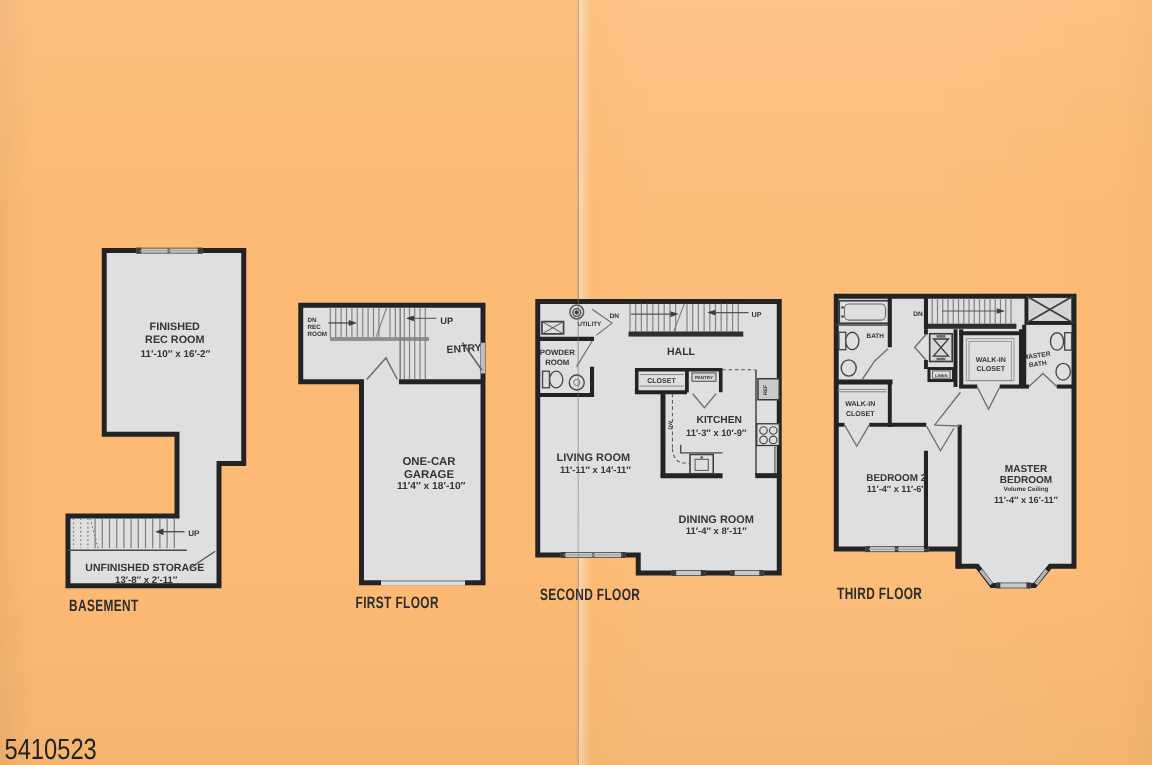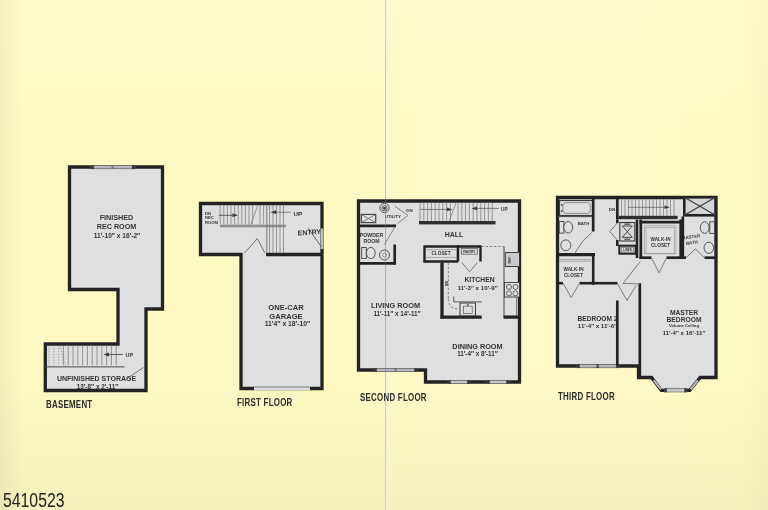--- a/index.html
+++ b/index.html
@@ -1,16 +1,16 @@
 <!DOCTYPE html>
 <html><head>
 <meta charset="utf-8">
 <style>
   html,body{margin:0;padding:0;}
-  #page{position:relative;width:768px;height:510px;background:#fef9c3;overflow:hidden;
+  #page{position:relative;width:768px;height:510px;background:#fdba74;overflow:hidden;
         font-family:"Liberation Sans",sans-serif;}
   .ov{position:absolute;left:0;top:0;width:768px;height:510px;pointer-events:none;}
   svg{position:absolute;overflow:visible;filter:blur(.27px);}
   svg text{font-family:"Liberation Sans",sans-serif;fill:#333436;}
   .lbl{position:absolute;font-weight:bold;color:#2c2d2f;filter:blur(.22px);font-size:11px;letter-spacing:.35px;transform:scale(.72,1);transform-origin:0 0;}
 </style>
 </head>
 <body>
 <div id="page">
 

